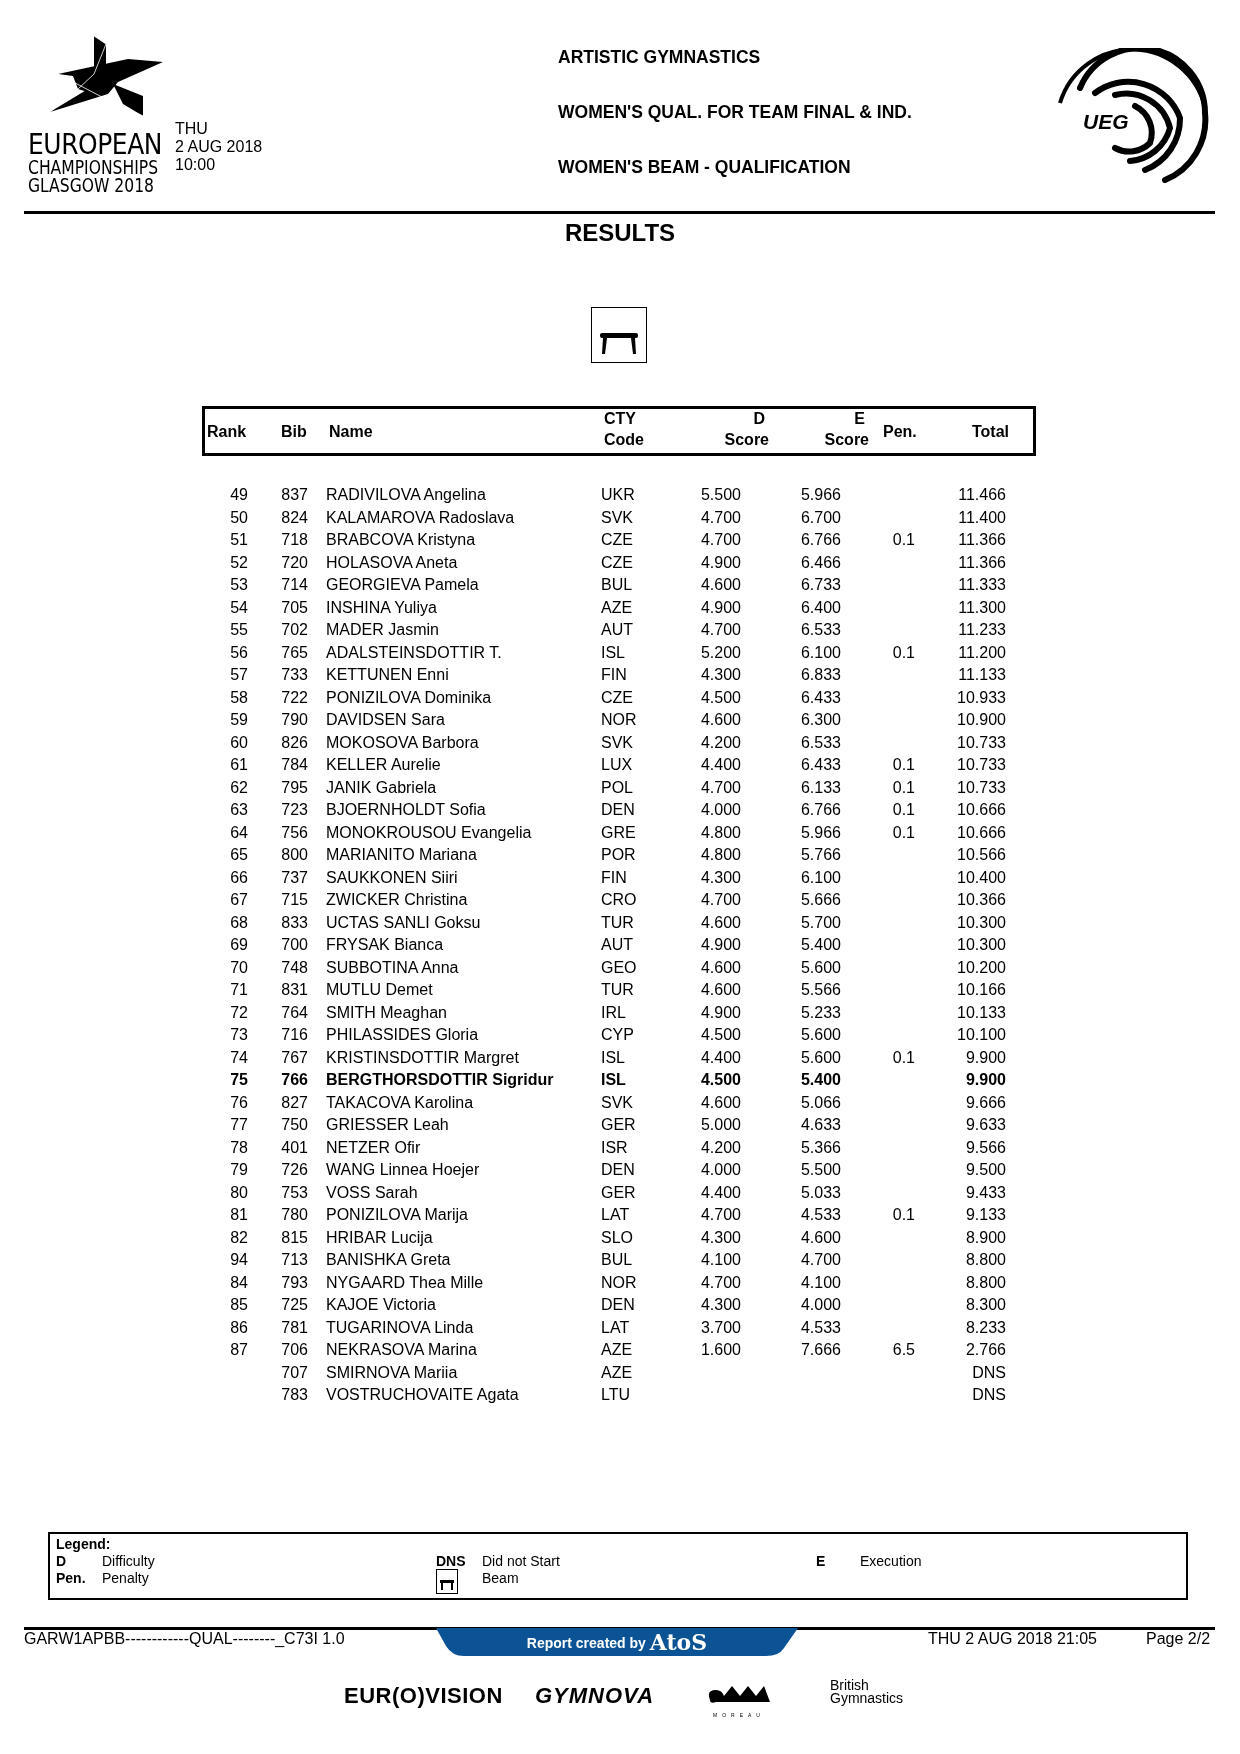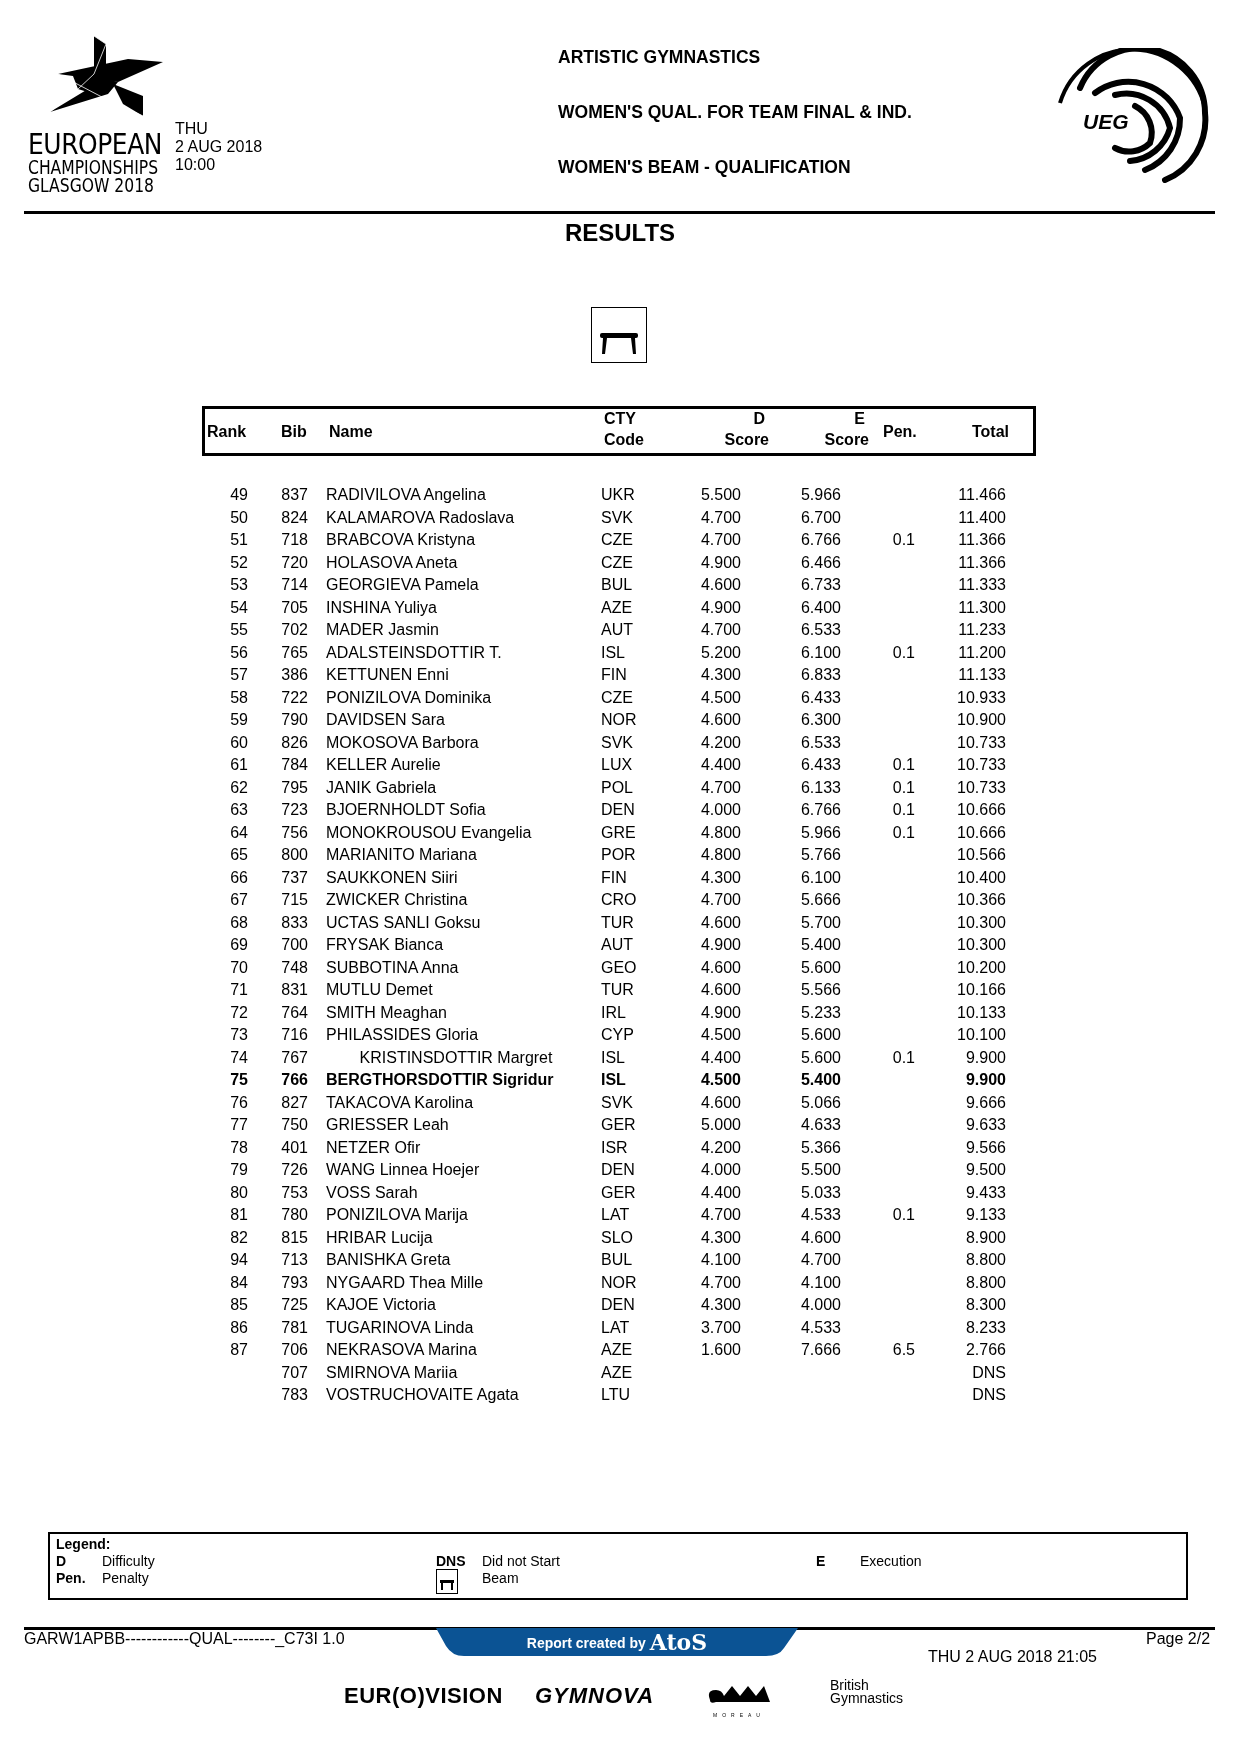--- a/index.html
+++ b/index.html
@@ -169,21 +169,21 @@
       <div class="cell r" style="left: 270px; width: 38px;">765</div>
       <div class="cell" style="left: 326px; width: 260px;">ADALSTEINSDOTTIR T.</div>
       <div class="cell" style="left: 601px; width: 60px;">ISL</div>
       <div class="cell r" style="left: 660px; width: 81px;">5.200</div>
       <div class="cell r" style="left: 760px; width: 81px;">6.100</div>
       <div class="cell r" style="left: 860px; width: 55px;">0.1</div>
       <div class="cell r" style="left: 900px; width: 106px;">11.200</div>
     </div>
     <div class="row" style="top: 664px;">
       <div class="cell r" style="left: 210px; width: 38px;">57</div>
-      <div class="cell r" style="left: 270px; width: 38px;">386</div>
+      <div class="cell r" style="left: 270px; width: 38px;">733</div>
       <div class="cell" style="left: 326px; width: 260px;">KETTUNEN Enni</div>
       <div class="cell" style="left: 601px; width: 60px;">FIN</div>
       <div class="cell r" style="left: 660px; width: 81px;">4.300</div>
       <div class="cell r" style="left: 760px; width: 81px;">6.833</div>
       <div class="cell r" style="left: 860px; width: 55px;"></div>
       <div class="cell r" style="left: 900px; width: 106px;">11.133</div>
     </div>
     <div class="row" style="top: 686.5px;">
       <div class="cell r" style="left: 210px; width: 38px;">58</div>
       <div class="cell r" style="left: 270px; width: 38px;">722</div>
@@ -340,21 +340,21 @@
       <div class="cell" style="left: 326px; width: 260px;">PHILASSIDES Gloria</div>
       <div class="cell" style="left: 601px; width: 60px;">CYP</div>
       <div class="cell r" style="left: 660px; width: 81px;">4.500</div>
       <div class="cell r" style="left: 760px; width: 81px;">5.600</div>
       <div class="cell r" style="left: 860px; width: 55px;"></div>
       <div class="cell r" style="left: 900px; width: 106px;">10.100</div>
     </div>
     <div class="row" style="top: 1046.5px;">
       <div class="cell r" style="left: 210px; width: 38px;">74</div>
       <div class="cell r" style="left: 270px; width: 38px;">767</div>
-      <div class="cell" style="left: 326px; width: 260px; text-align: center;">KRISTINSDOTTIR Margret</div>
+      <div class="cell" style="left: 326px; width: 260px;">KRISTINSDOTTIR Margret</div>
       <div class="cell" style="left: 601px; width: 60px;">ISL</div>
       <div class="cell r" style="left: 660px; width: 81px;">4.400</div>
       <div class="cell r" style="left: 760px; width: 81px;">5.600</div>
       <div class="cell r" style="left: 860px; width: 55px;">0.1</div>
       <div class="cell r" style="left: 900px; width: 106px;">9.900</div>
     </div>
     <div class="row" style="top: 1069px; font-weight: bold;">
       <div class="cell r" style="left: 210px; width: 38px;">75</div>
       <div class="cell r" style="left: 270px; width: 38px;">766</div>
       <div class="cell" style="left: 326px; width: 260px;">BERGTHORSDOTTIR Sigridur</div>
@@ -528,21 +528,21 @@
 
 <div class="abs rule" style="left:24px;top:1627px;width:1191px;height:3px;"></div>
 <div class="abs footer-txt" style="left:24px;">GARW1APBB------------QUAL--------_C73I 1.0</div>
 <svg class="abs atos-band" width="362" height="28" viewBox="0 0 362 28">
   <path d="M0,0 L362,0 L348,20 Q343,28 330,28 L28,28 Q16,28 10,18 Z" fill="#0b5394"></path>
 </svg>
 <div class="abs atos-label">
   <span>Report created by</span>
   <span class="brand">AtoS</span>
 </div>
-<div class="abs footer-txt" style="left:928px;margin-top:18px;">THU 2 AUG 2018 21:05</div>
+<div class="abs footer-txt" style="left:928px;">THU 2 AUG 2018 21:05</div>
 <div class="abs footer-txt" style="left:1146px;">Page 2/2</div>
 
 <div class="abs sponsor" style="left:344px;letter-spacing:0.5px;">EUR(O)VISION</div>
 <div class="abs sponsor" style="left:535px;font-style:italic;letter-spacing:1px;">GYMNOVA</div>
 <div class="abs" style="left:706px;top:1682px;width:66px;height:34px;">
   <svg width="66" height="26" viewBox="0 0 66 26">
     <path d="M4,18 Q0,8 10,8 Q16,8 18,14 L26,4 L34,14 L42,4 L50,14 L58,4 L64,20 L10,20 Q4,22 4,18 Z" fill="#000"></path>
   </svg>
   <div style="font-size:5px;letter-spacing:5px;text-align:center;">MOREAU</div>
 </div>

